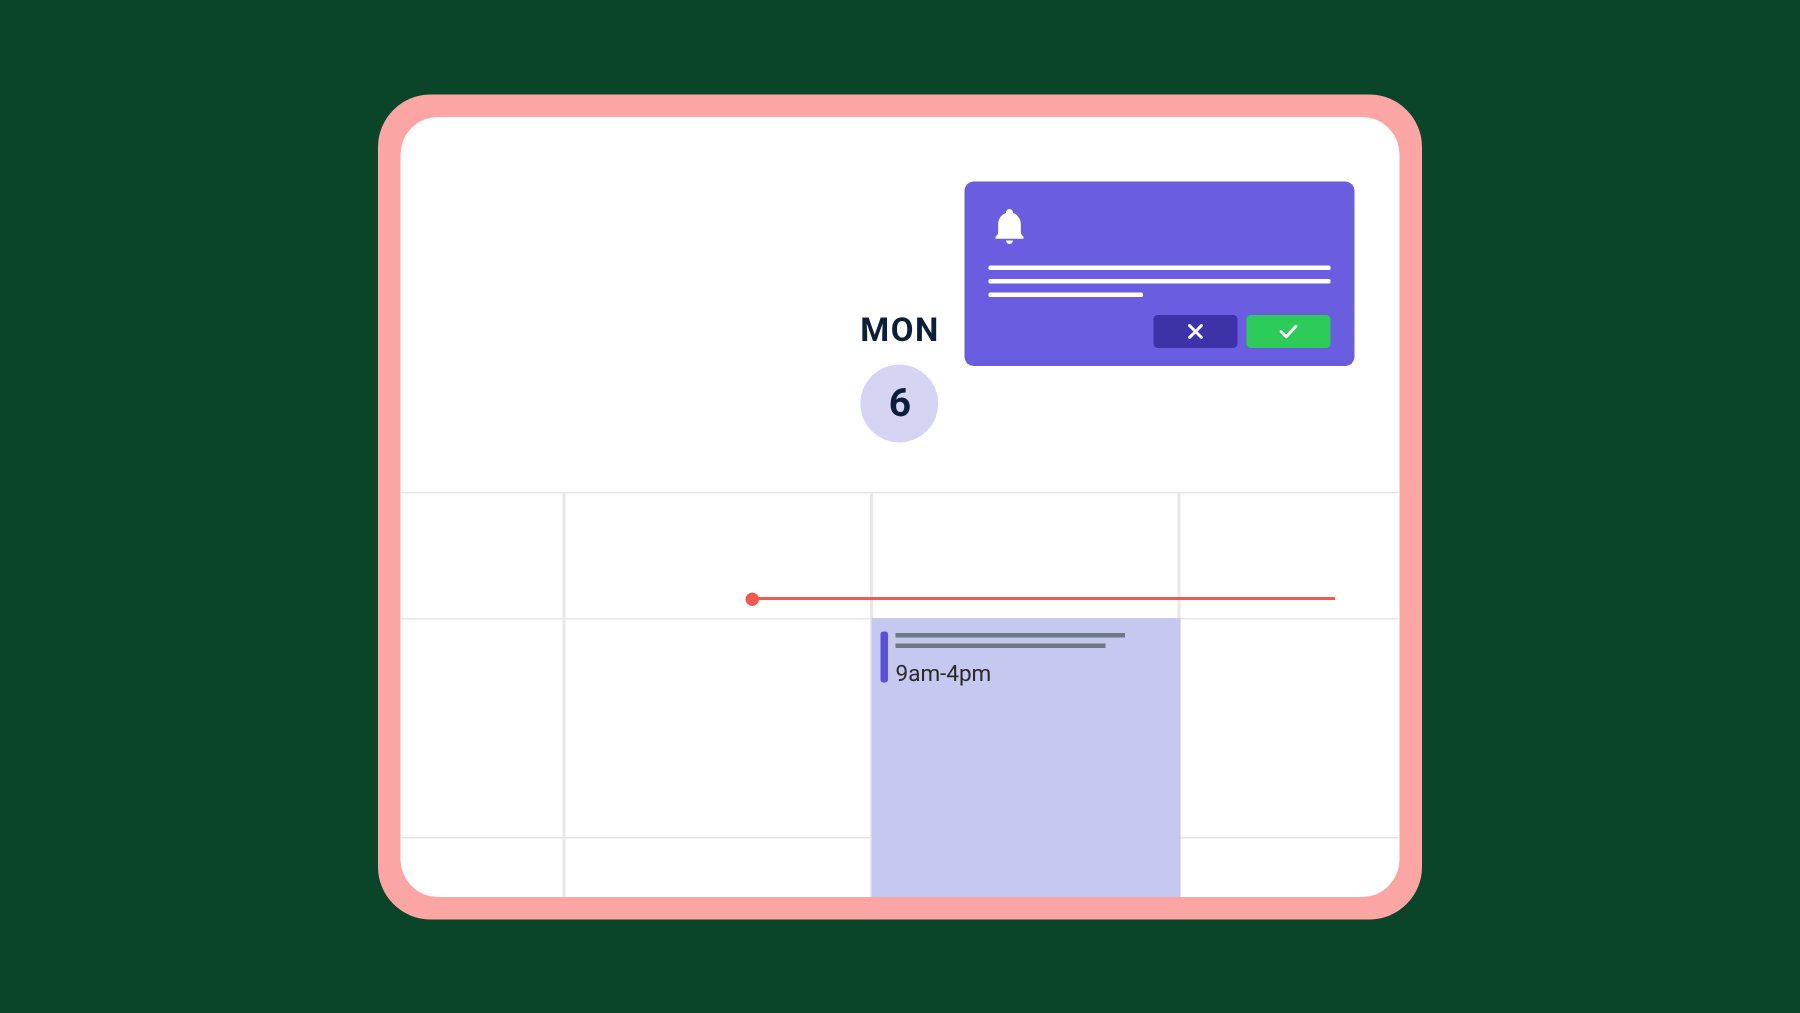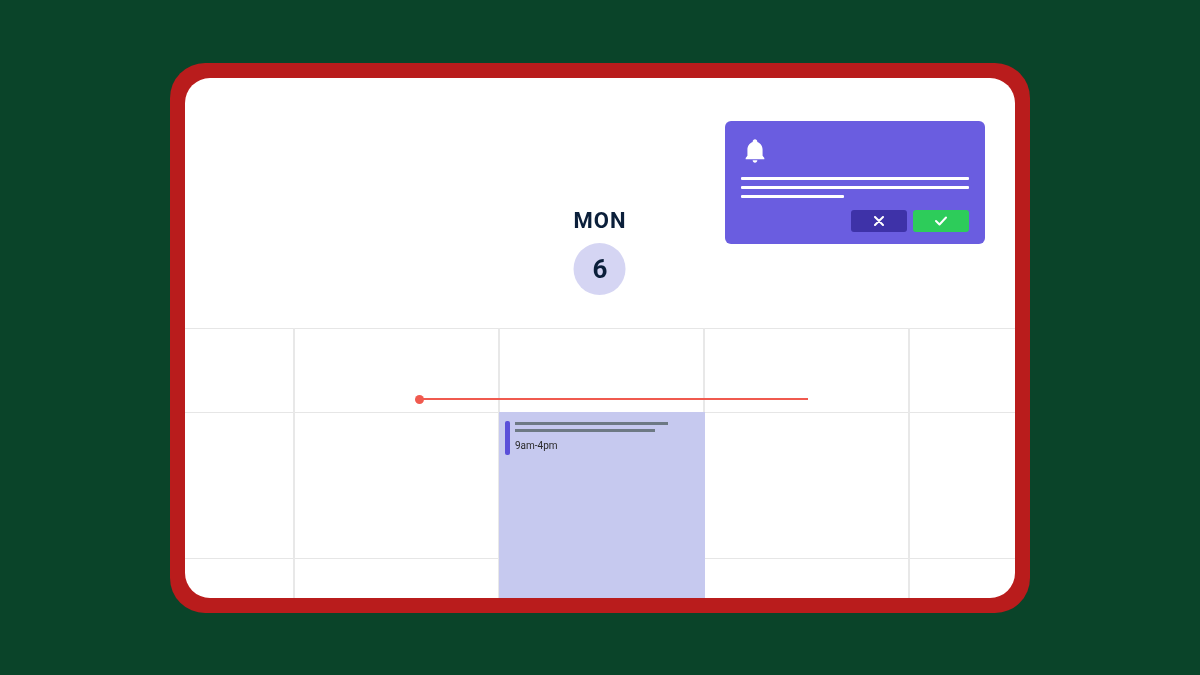--- a/index.html
+++ b/index.html
@@ -7,23 +7,23 @@
       width: 1200px;
       height: 675px;
       background: #0a4429;
       font-family: -apple-system, BlinkMacSystemFont, "Segoe UI", Roboto, sans-serif;
       display: flex;
       align-items: center;
       justify-content: center;
       overflow: hidden;
     }
     .tablet-frame {
-      width: 860px;
+      width: 696px;
       height: 550px;
-      background: #b91c1c;
+      background: #fca5a5;
       border-radius: 35px;
       padding: 15px;
     }
     .screen {
       width: 100%;
       height: 100%;
       background: #ffffff;
       border-radius: 25px;
       position: relative;
       overflow: hidden;
@@ -117,21 +117,21 @@
     }
     .event-title-line {
       height: 3px;
       background: #6d7984;
       margin-bottom: 4px;
     }
     .event-title-line.short { width: 140px; }
     .event-title-line.long { width: 153px; margin-top: 2px; }
     .event-time {
       margin-top: 8px;
-      font-size: 10px;
+      font-size: 15px;
       color: #2a2a2a;
     }
     .notification {
       position: absolute;
       top: 43px;
       right: 30px;
       width: 260px;
       background: #6a5de0;
       border-radius: 6px;
       padding: 16px 16px 12px 16px;

